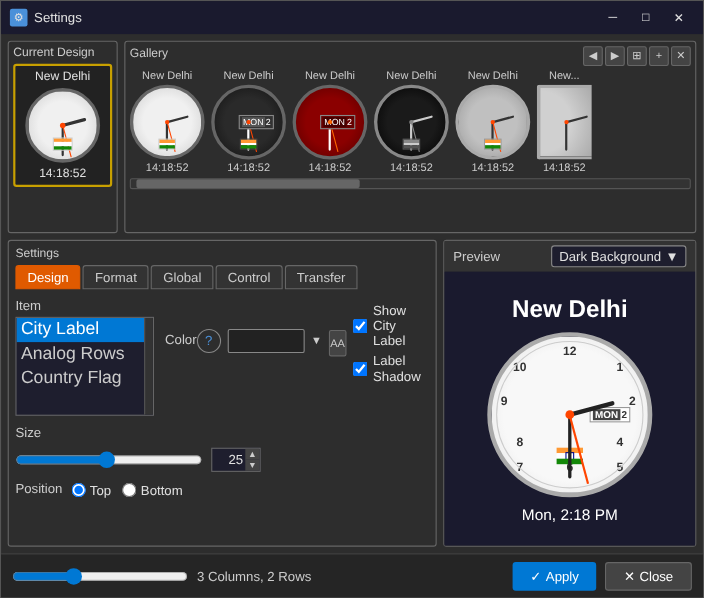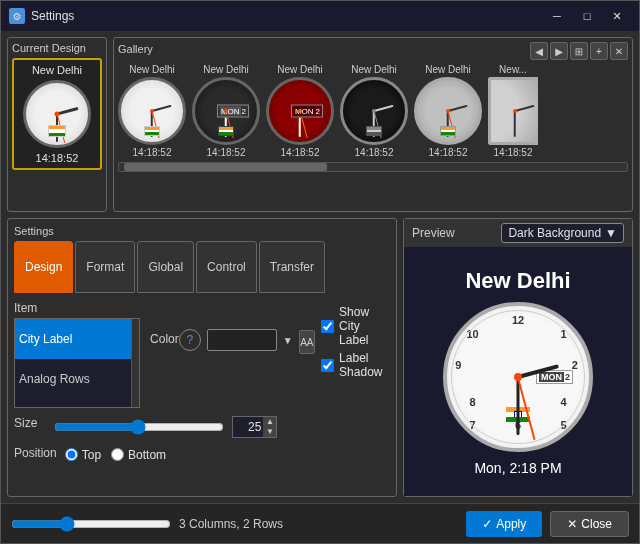--- a/index.html
+++ b/index.html
@@ -185,21 +185,21 @@
       flex-shrink: 0;
       display: flex;
       flex-direction: column;
     }
     .tabs {
       display: flex;
       gap: 2px;
       margin-bottom: 8px;
     }
     .tab {
-      padding: 18px 10px;
+      padding: 3px 10px;
       border: 1px solid #666;
       border-radius: 3px 3px 0 0;
       cursor: pointer;
       font-size: 12px;
       color: #ccc;
       background: #333;
     }
     .tab.active {
       background: #e05a00;
       color: #fff;
@@ -230,23 +230,23 @@
       color: #ccc;
       margin-bottom: 3px;
     }
     .listbox {
       border: 1px solid #666;
       background: #1e1e2e;
       height: 90px;
       overflow-y: auto;
     }
     .listbox-item {
-      padding: 13px 4px;
-      cursor: pointer;
-      font-size: 12px;
+      padding: 2px 4px;
+      cursor: pointer;
+      font-size: 16px;
       color: #ccc;
     }
     .listbox-item.selected {
       background: #0078d4;
       color: #fff;
     }
     .color-row {
       display: flex;
       align-items: center;
       gap: 6px;
@@ -286,21 +286,22 @@
       border: 1px solid #666;
       color: #ccc;
       font-size: 10px;
       display: flex;align-items:center;justify-content:center;
       border-radius: 2px;
       cursor: pointer;
       text-align: center;
     }
     .size-section {
       display: flex;
-      gap: 17px;
+      flex-direction: column;
+      gap: 4px;
     }
     .size-row {
       display: flex;
       align-items: center;
       gap: 8px;
     }
     .size-input-wrap {
       display: flex;
       align-items: center;
       border: 1px solid #666;

